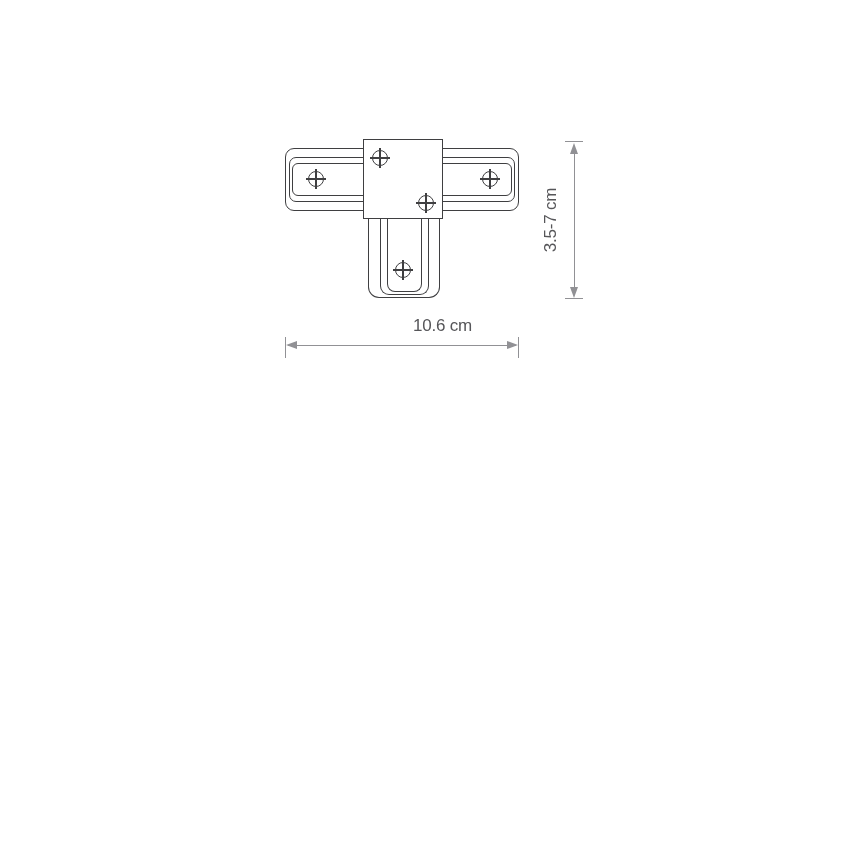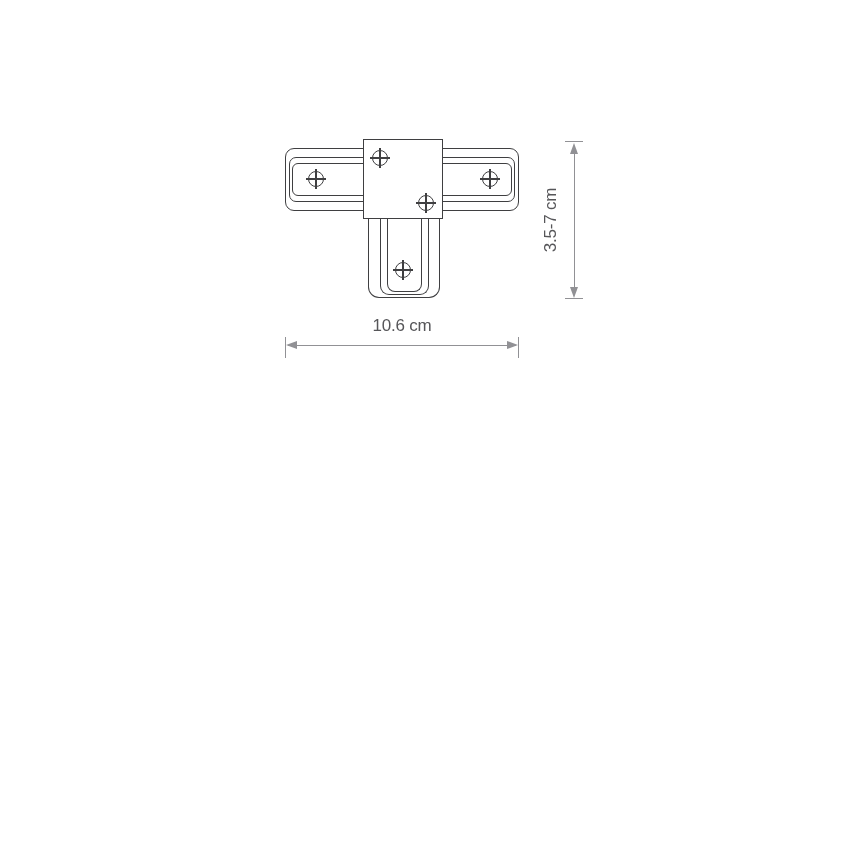--- a/index.html
+++ b/index.html
@@ -91,21 +91,21 @@
   .arrow-down  { left:570px; top:287px; border-left:4.5px solid transparent; border-right:4.5px solid transparent; border-top:11px solid #919195; }
 
   .dim-label {
     position: absolute;
     color: #565659;
     font-size: 17px;
     letter-spacing: -0.2px;
     text-align: center;
     white-space: nowrap;
   }
-  .dim-label-width  { left:332px; top:316px; width:140px; }
+  .dim-label-width  { left:332px; top:316px; width:140px;text-align:right; }
   .dim-label-height { left:481px; top:210px; width:140px; height:20px; transform:rotate(-90deg); }
 </style>
 </head>
 <body>
 
 <div id="canvas">
 
   <div class="stroke bar-outer"></div>
   <div class="stroke bar-mid"></div>
   <div class="stroke bar-inner"></div>

